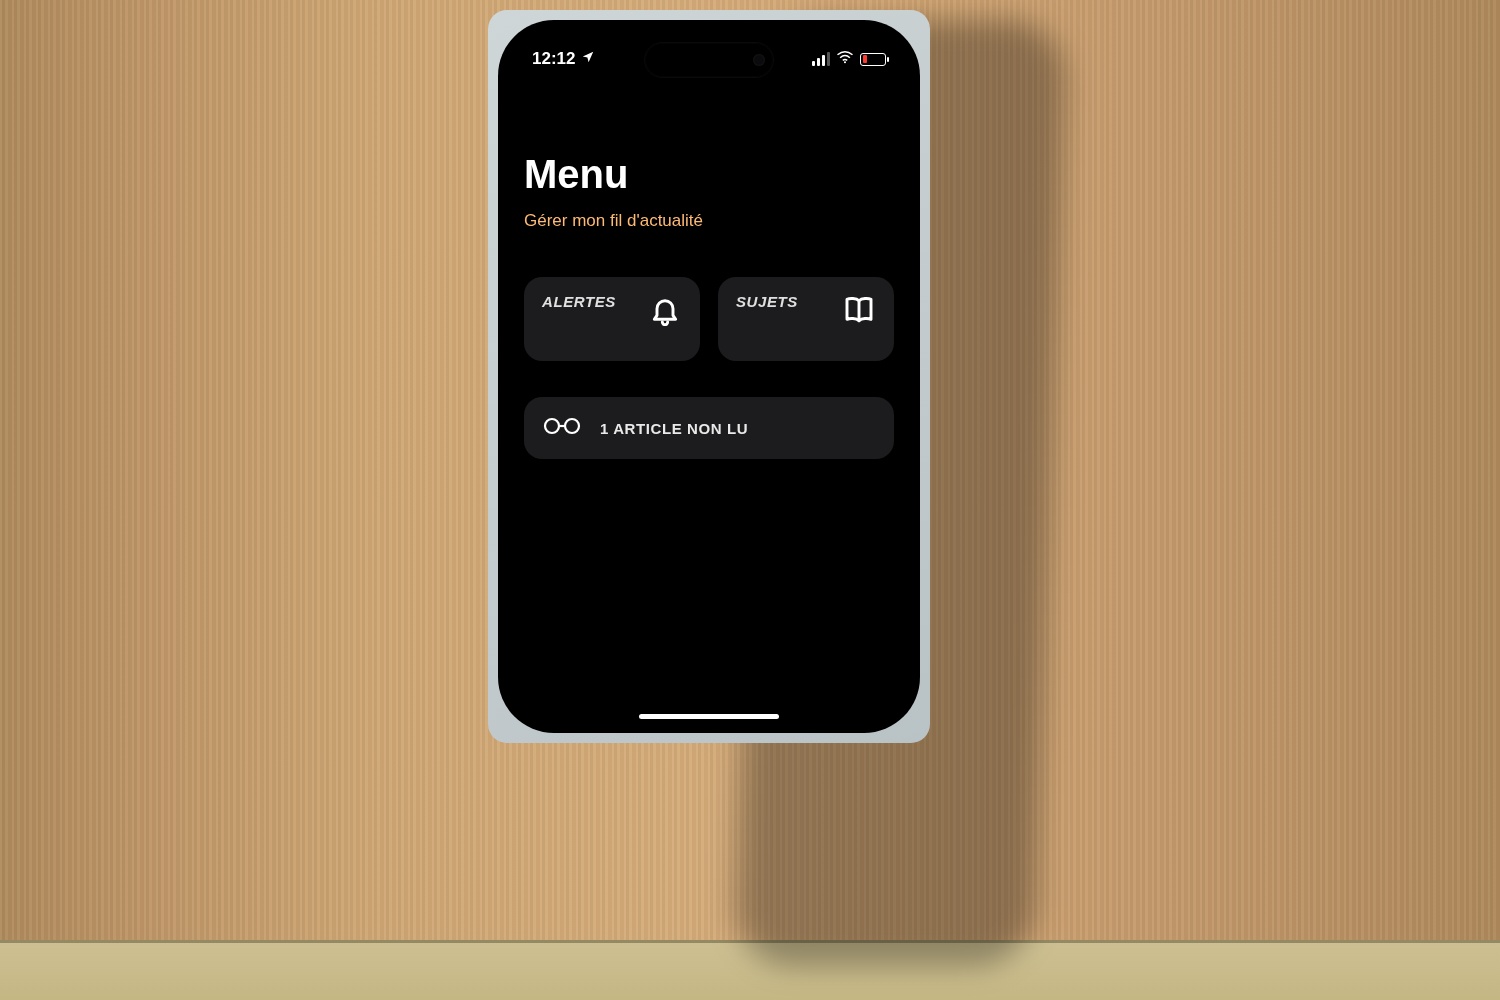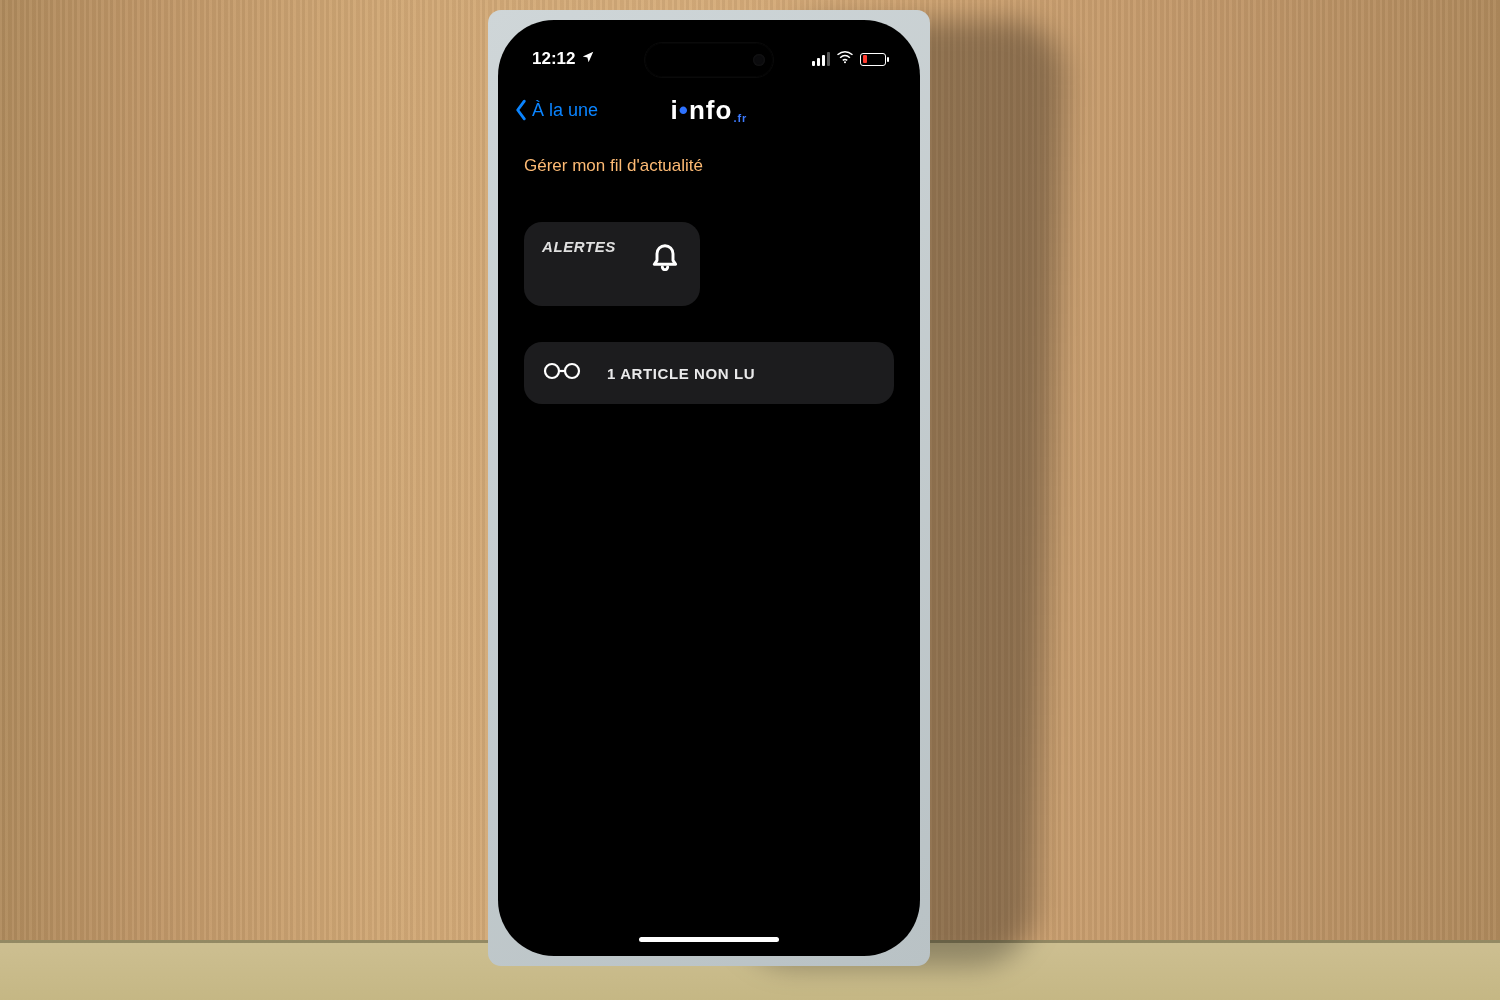--- a/index.html
+++ b/index.html
@@ -26,22 +26,22 @@
     width:300px; height:946px;
     background:rgba(0,0,0,0.30);
     filter:blur(14px);
     transform:skewX(-2deg);
     border-radius:60px;
   }
   
   .phone {
     position:absolute;
     left:488px; top:10px;
-    width:442px; height:956px;
-    border-radius:13px;
+    width:442px; height:733px;
+    border-radius:19px;
     background:linear-gradient(145deg,#cfd6d8,#b9c2c5);
     padding:10px;
   }
   .bezel {
     width:100%; height:100%;
     border-radius:56px;
     background:#000;
     padding:6px;
   }
   .screen {
@@ -111,21 +111,21 @@
   .tile .icn { width:34px; height:34px; display:flex; align-items:center; justify-content:center;}
   .tile .icn svg{width:32px;height:32px;stroke:#fff;fill:none;stroke-width:2.2;stroke-linecap:round;stroke-linejoin:round;}
 
   .wide {
     margin-top:36px;
     background:#1c1c1e;
     border-radius:18px;
     height:62px;
     display:flex; align-items:center;
     padding:0 18px;
-    gap:25px;
+    gap:18px;
   }
   .wide .lbl{ font-size:15px; font-weight:800; letter-spacing:0.6px; color:#e9e9ea;}
   .wide svg{width:40px;height:22px;stroke:#fff;fill:none;stroke-width:2.2;}
 
   .home-ind {
     position:absolute; bottom:8px; left:50%; transform:translateX(-50%);
     width:140px; height:5px; border-radius:3px; background:#fff;
   }
 </style>
 </head>
@@ -166,51 +166,47 @@
           <span class="batt">
               <span class="fill"></span>
             </span>
         </div>
       </div>
 
       <div class="island">
           <span class="cam"></span>
         </div>
 
-      <div class="nav">
-        <div class="back">
-          <svg viewBox="0 0 12 20">
-              <path d="M9 2 L3 10 L9 18" stroke="#0a84ff" stroke-width="2.6" fill="none" stroke-linecap="round" stroke-linejoin="round"></path>
-            </svg>
-          <span>À la une</span>
-        </div>
-        <div class="brand">
-          <span>i</span>
-            <span class="dot">•</span>
-            <span>nfo</span>
-            <span class="fr">.fr</span>
-        </div>
-      </div>
 
       <div class="content">
+        <div class="title">Menu</div>
         <div class="subtitle">Gérer mon fil d'actualité</div>
 
         <div class="grid">
 
           <div class="tile">
             <span class="lbl">ALERTES</span>
             <span class="icn">
               <svg viewBox="0 0 24 24">
                   <path d="M18 16 V11 a6 6 0 0 0 -12 0 V16 L4 19 H20 Z"></path>
                   <path d="M10 21 a2 2 0 0 0 4 0"></path>
                 </svg>
             </span>
           </div>
 
 
+          <div class="tile">
+            <span class="lbl">SUJETS</span>
+            <span class="icn">
+              <svg viewBox="0 0 24 24">
+                  <path d="M12 5 C10 3 5 3 3 4 V19 C5 18 10 18 12 20 C14 18 19 18 21 19 V4 C19 3 14 3 12 5 Z"></path>
+                  <path d="M12 5 V20"></path>
+                </svg>
+            </span>
+          </div>
 
 
         </div>
 
         <div class="wide">
           <span>
             <svg viewBox="0 0 40 20">
                 <circle cx="10" cy="10" r="7"></circle>
                 <circle cx="30" cy="10" r="7"></circle>
                 <path d="M17 10 H23"></path>

